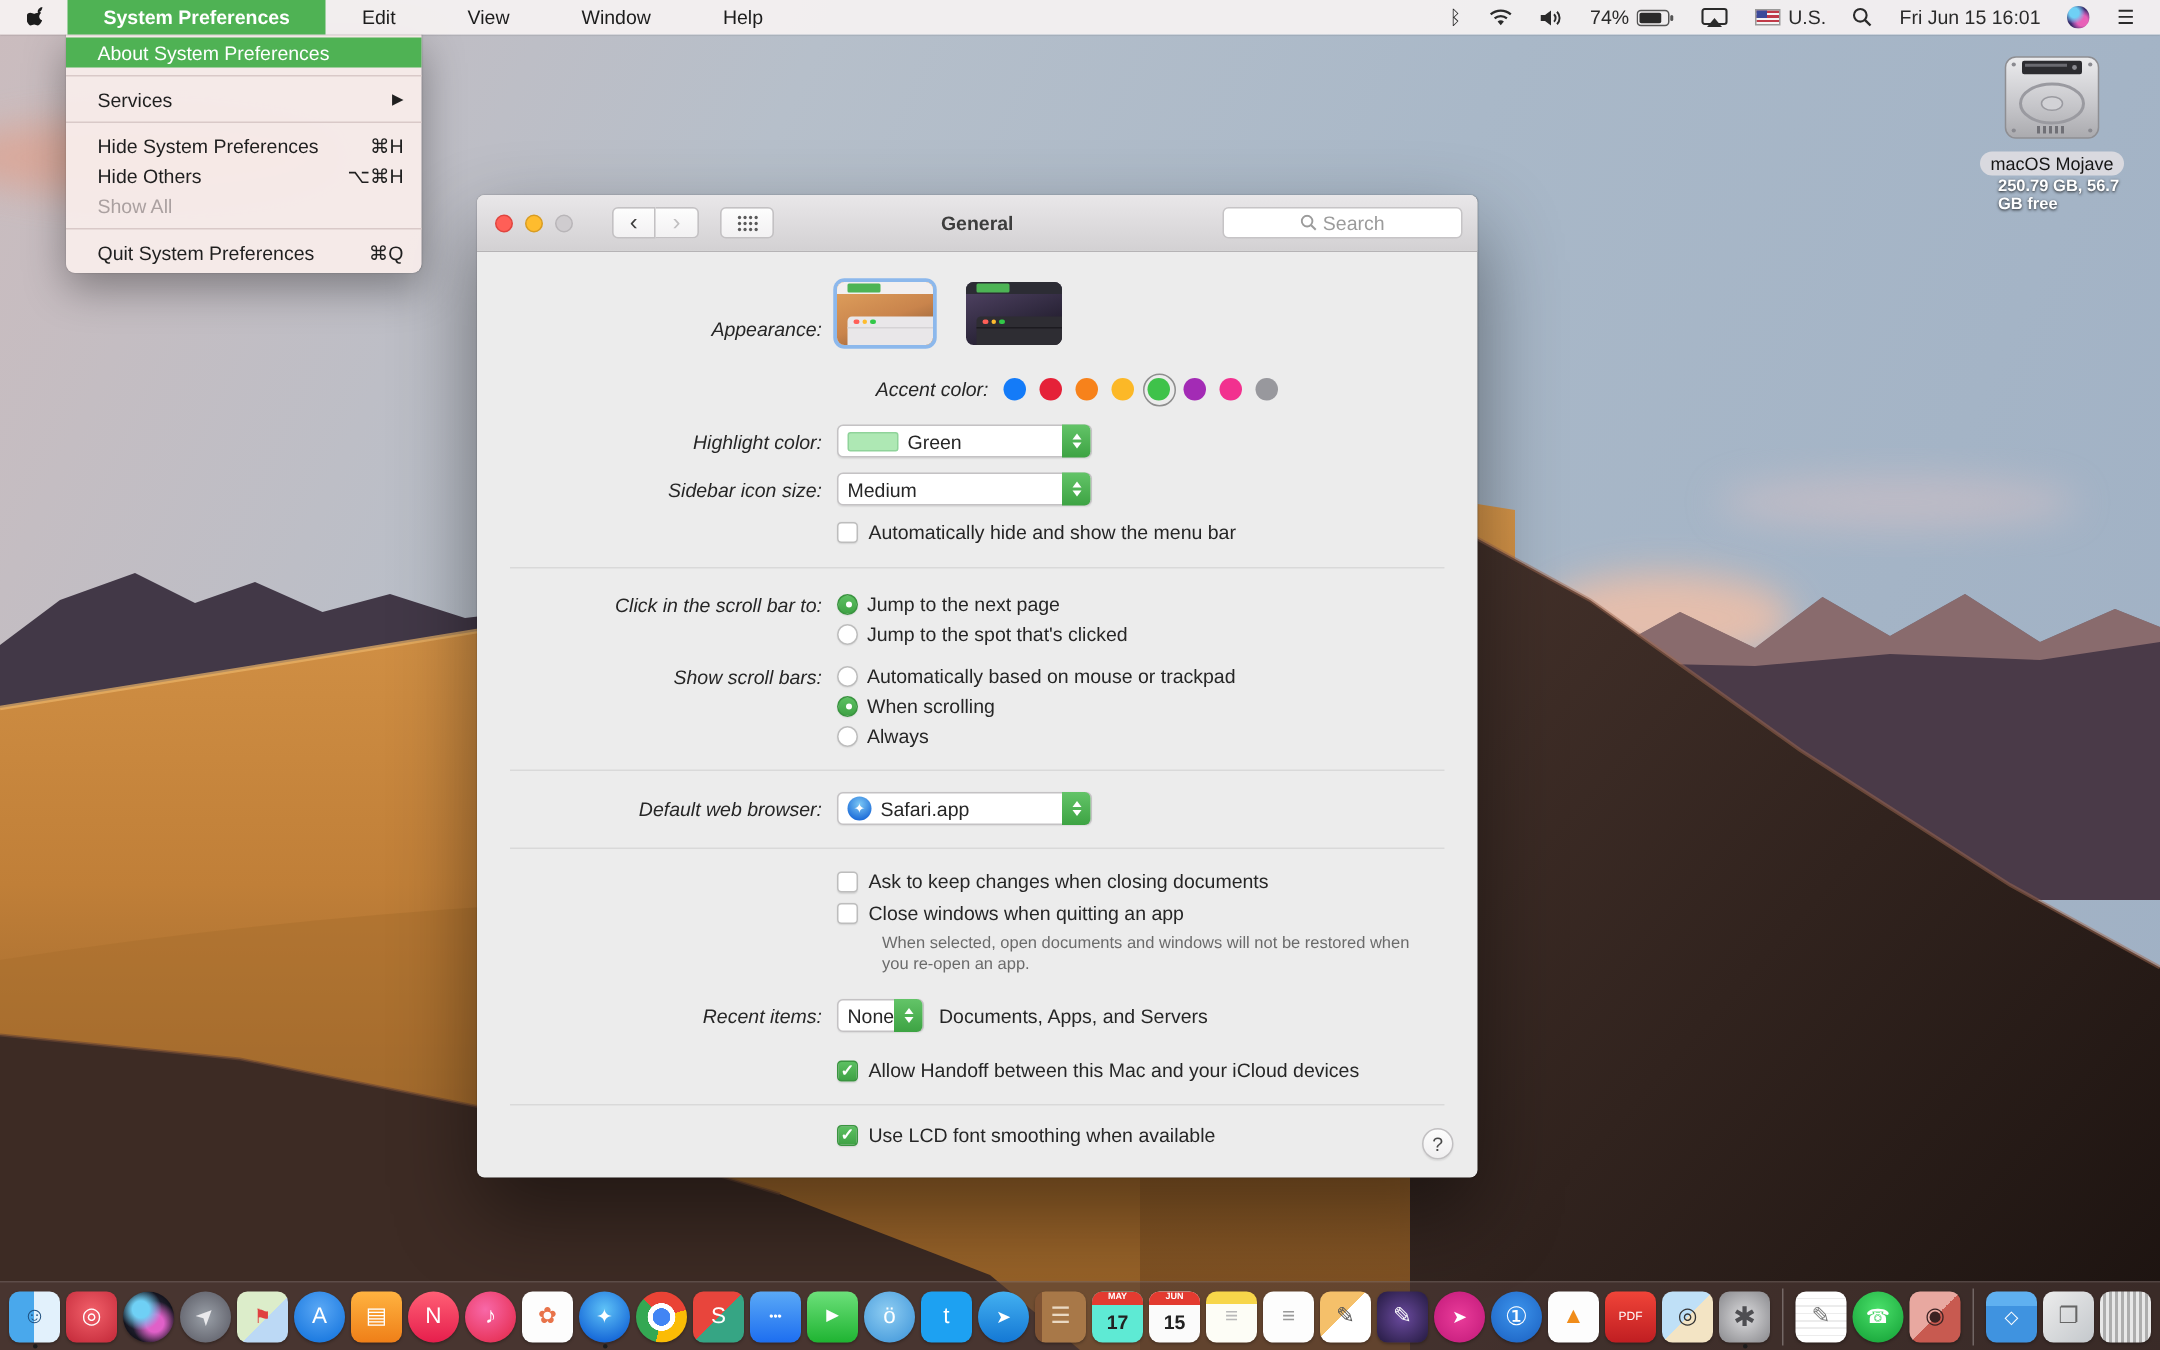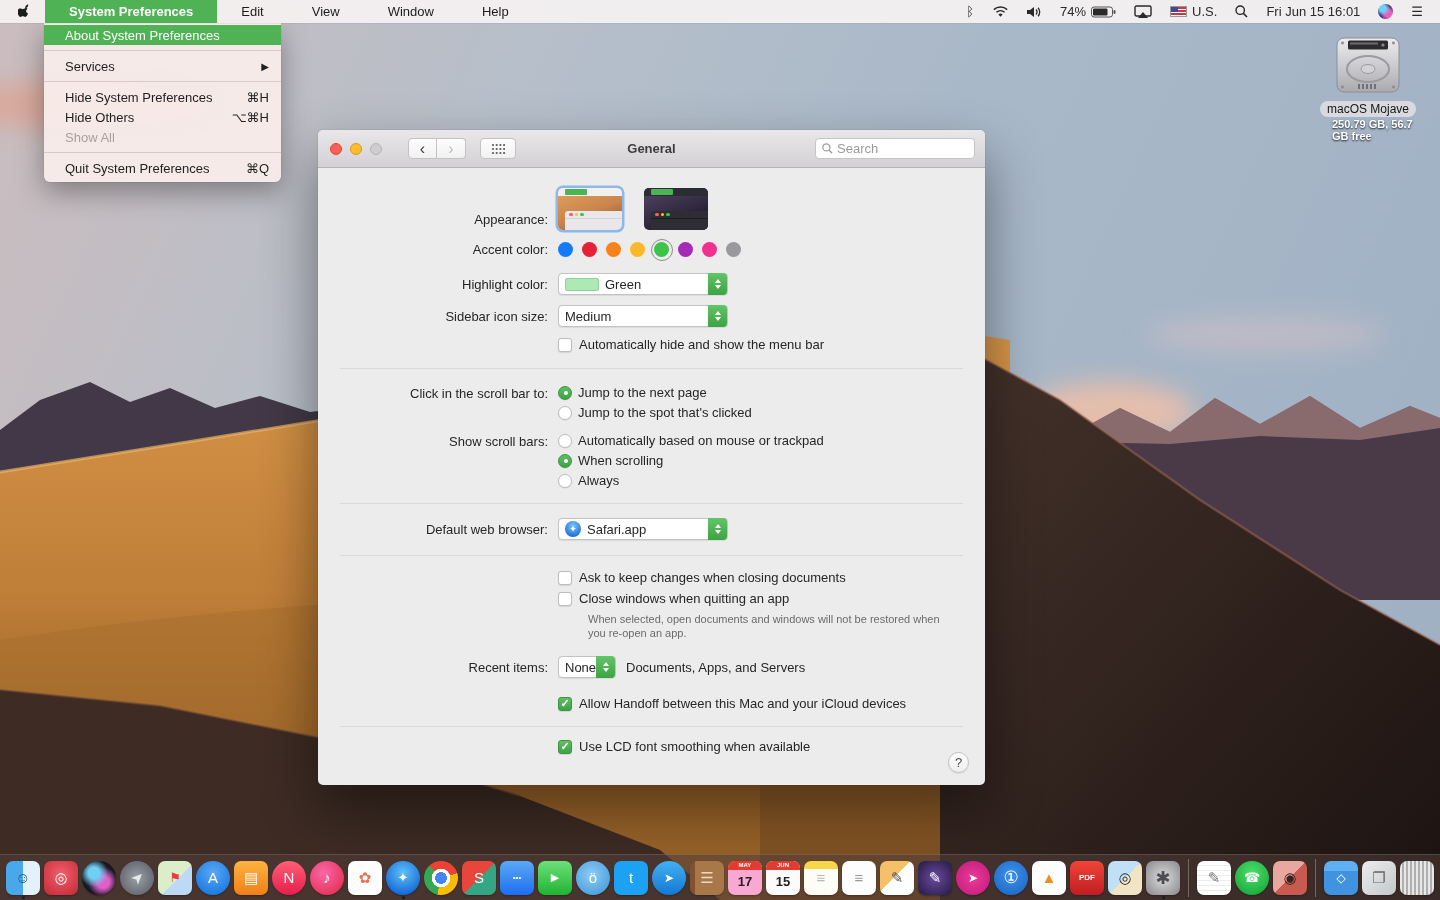--- a/index.html
+++ b/index.html
@@ -47,27 +47,27 @@
   .tl { width:12px; height:12px; border-radius:50%; }
   .tl.red { background:#ff5f57; border:0.5px solid #e0443e; }
   .tl.yel { background:#febc2e; border:0.5px solid #d89c22; }
   .tl.gry { background:#cfcccf; border:0.5px solid #b8b5b8; }
   .navbtns { display:flex; margin-left:26px; }
   .navbtn { width:29px; height:21px; background:linear-gradient(#fdfdfd,#f2f1f2); border:1px solid #c3c1c3; display:flex; align-items:center; justify-content:center; font-size:16px; color:#3c3c3c; }
   .navbtn.back { border-radius:4px 0 0 4px; }
   .navbtn.fwd { border-radius:0 4px 4px 0; border-left:none; color:#c0bfc0; }
   .gridbtn { width:36px; height:21px; background:linear-gradient(#fdfdfd,#f2f1f2); border:1px solid #c3c1c3; border-radius:4px; margin-left:14px; display:flex; align-items:center; justify-content:center; }
   .wtitle { position:absolute; left:0; right:0; text-align:center; font-size:13px; font-weight:bold; color:#3d3d3d; pointer-events:none; }
-  .search { position:absolute; right:10px; top:8px; width:160px; height:21px; background:#fff; border:1px solid #c6c4c6; border-radius:4px; display:flex; align-items:center; padding:0 6px; gap:4px; }
+  .search { position:absolute; right:10px; top:8px; width:160px; height:21px; background:#fff; border:1px solid #c6c4c6; border-radius:4px; display:flex; align-items:center; padding:0 6px; gap:4px;justify-content:center; }
   .search-ph { color:#9b9b9b; font-size:13px; }
 
   
   #content { padding-top:0; font-size:13px; color:#262626; }
   .row { display:flex; align-items:center; padding:0 22px; }
-  .row .lbl { width:218px; flex:none; text-align:right; padding-right:10px; }
+  .row .lbl { width:218px; flex:none; text-align:right; padding-right:10px;font-style:italic; }
   .row.top-align { align-items:flex-start; }
   .sep { height:1px; background:#d9d9d9; margin:0 22px; }
 
   .thumbs { display:flex; gap:22px; }
   .thumb { width:64px; height:42px; border-radius:5px; position:relative; overflow:hidden; }
   .thumb.sel { box-shadow:0 0 0 2.5px #8cb8ec; }
   .thumb.light { background:linear-gradient(160deg,#e2a35e 0%,#c9844c 55%,#7e5230 100%); }
   .thumb.dark { background:linear-gradient(160deg,#544668 0%,#312a40 55%,#16121e 100%); }
   .t-menu { position:absolute; top:0; left:0; right:0; height:8px; background:#f2efef; }
   .thumb.dark .t-menu { background:#2c2c34; }
@@ -346,21 +346,21 @@
               <div class="t-tbar">
                 <i class="r"></i>
                 <i class="y"></i>
                 <i class="g"></i>
               </div>
             </div>
         </div>
       </div>
     </div>
 
-    <div class="row" style="margin-top:12px;">
+    <div class="row" style="margin-top:22px;justify-content:center;">
       <span class="lbl">Accent color:</span>
       <div id="accent-swatches">
           <span class="swatch" style="background: rgb(20, 123, 248);"></span>
           <span class="swatch" style="background: rgb(229, 33, 56);"></span>
           <span class="swatch" style="background: rgb(247, 130, 27);"></span>
           <span class="swatch" style="background: rgb(252, 184, 39);"></span>
           <span class="swatch sel" style="background: rgb(63, 194, 74);"></span>
           <span class="swatch" style="background: rgb(163, 43, 181);"></span>
           <span class="swatch" style="background: rgb(242, 49, 143);"></span>
           <span class="swatch" style="background: rgb(152, 152, 157);"></span>
@@ -576,21 +576,21 @@
       <div class="di circle" style="background: linear-gradient(rgb(67, 176, 241), rgb(20, 120, 212));">
         <span class="di-g" style="color: rgb(255, 255, 255); font-size: 12px;">➤</span>
       </div>
     </div>
     <div class="dock-item">
       <div class="di" style="background: linear-gradient(90deg, rgb(126, 82, 51) 0px, rgb(126, 82, 51) 14%, rgb(168, 120, 72) 14%, rgb(168, 120, 72) 100%);">
         <span class="di-g" style="color: rgb(234, 217, 195);">☰</span>
       </div>
     </div>
     <div class="dock-item">
-      <div class="di cal" style="background: #f9a8d4;">
+      <div class="di cal" style="background: #5eead4;">
         <div class="di-top" style="background: rgb(227, 59, 48);">MAY</div>
         <span class="di-g" style="color: rgb(34, 34, 34);">17</span>
       </div>
     </div>
     <div class="dock-item">
       <div class="di cal" style="background: rgb(251, 251, 251);">
         <div class="di-top" style="background: rgb(227, 59, 48);">JUN</div>
         <span class="di-g" style="color: rgb(34, 34, 34);">15</span>
       </div>
     </div>
@@ -624,21 +624,21 @@
         <span class="di-g" style="color: rgb(255, 255, 255); font-size: 17px;">①</span>
       </div>
     </div>
     <div class="dock-item">
       <div class="di" style="background: rgb(253, 253, 253);">
         <span class="di-g" style="color: rgb(240, 140, 26);">▲</span>
       </div>
     </div>
     <div class="dock-item">
       <div class="di" style="background: linear-gradient(rgb(240, 68, 56), rgb(192, 30, 34));">
-        <span class="di-g" style="color: rgb(255, 255, 255); font-size: 8px; font-weight: bold;">PDF</span>
+        <span class="di-g" style="color: rgb(255, 255, 255); font-size: 8px;">PDF</span>
       </div>
     </div>
     <div class="dock-item">
       <div class="di" style="background: linear-gradient(135deg, rgb(191, 224, 247) 0px, rgb(191, 224, 247) 50%, rgb(243, 228, 196) 50%);">
         <span class="di-g" style="color: rgb(51, 51, 51);">◎</span>
       </div>
     </div>
     <div class="dock-item">
       <div class="di" style="background: radial-gradient(circle, rgb(220, 220, 222), rgb(136, 136, 140));">
         <span class="di-g" style="color: rgb(78, 78, 82); font-size: 18px;">✱</span>

